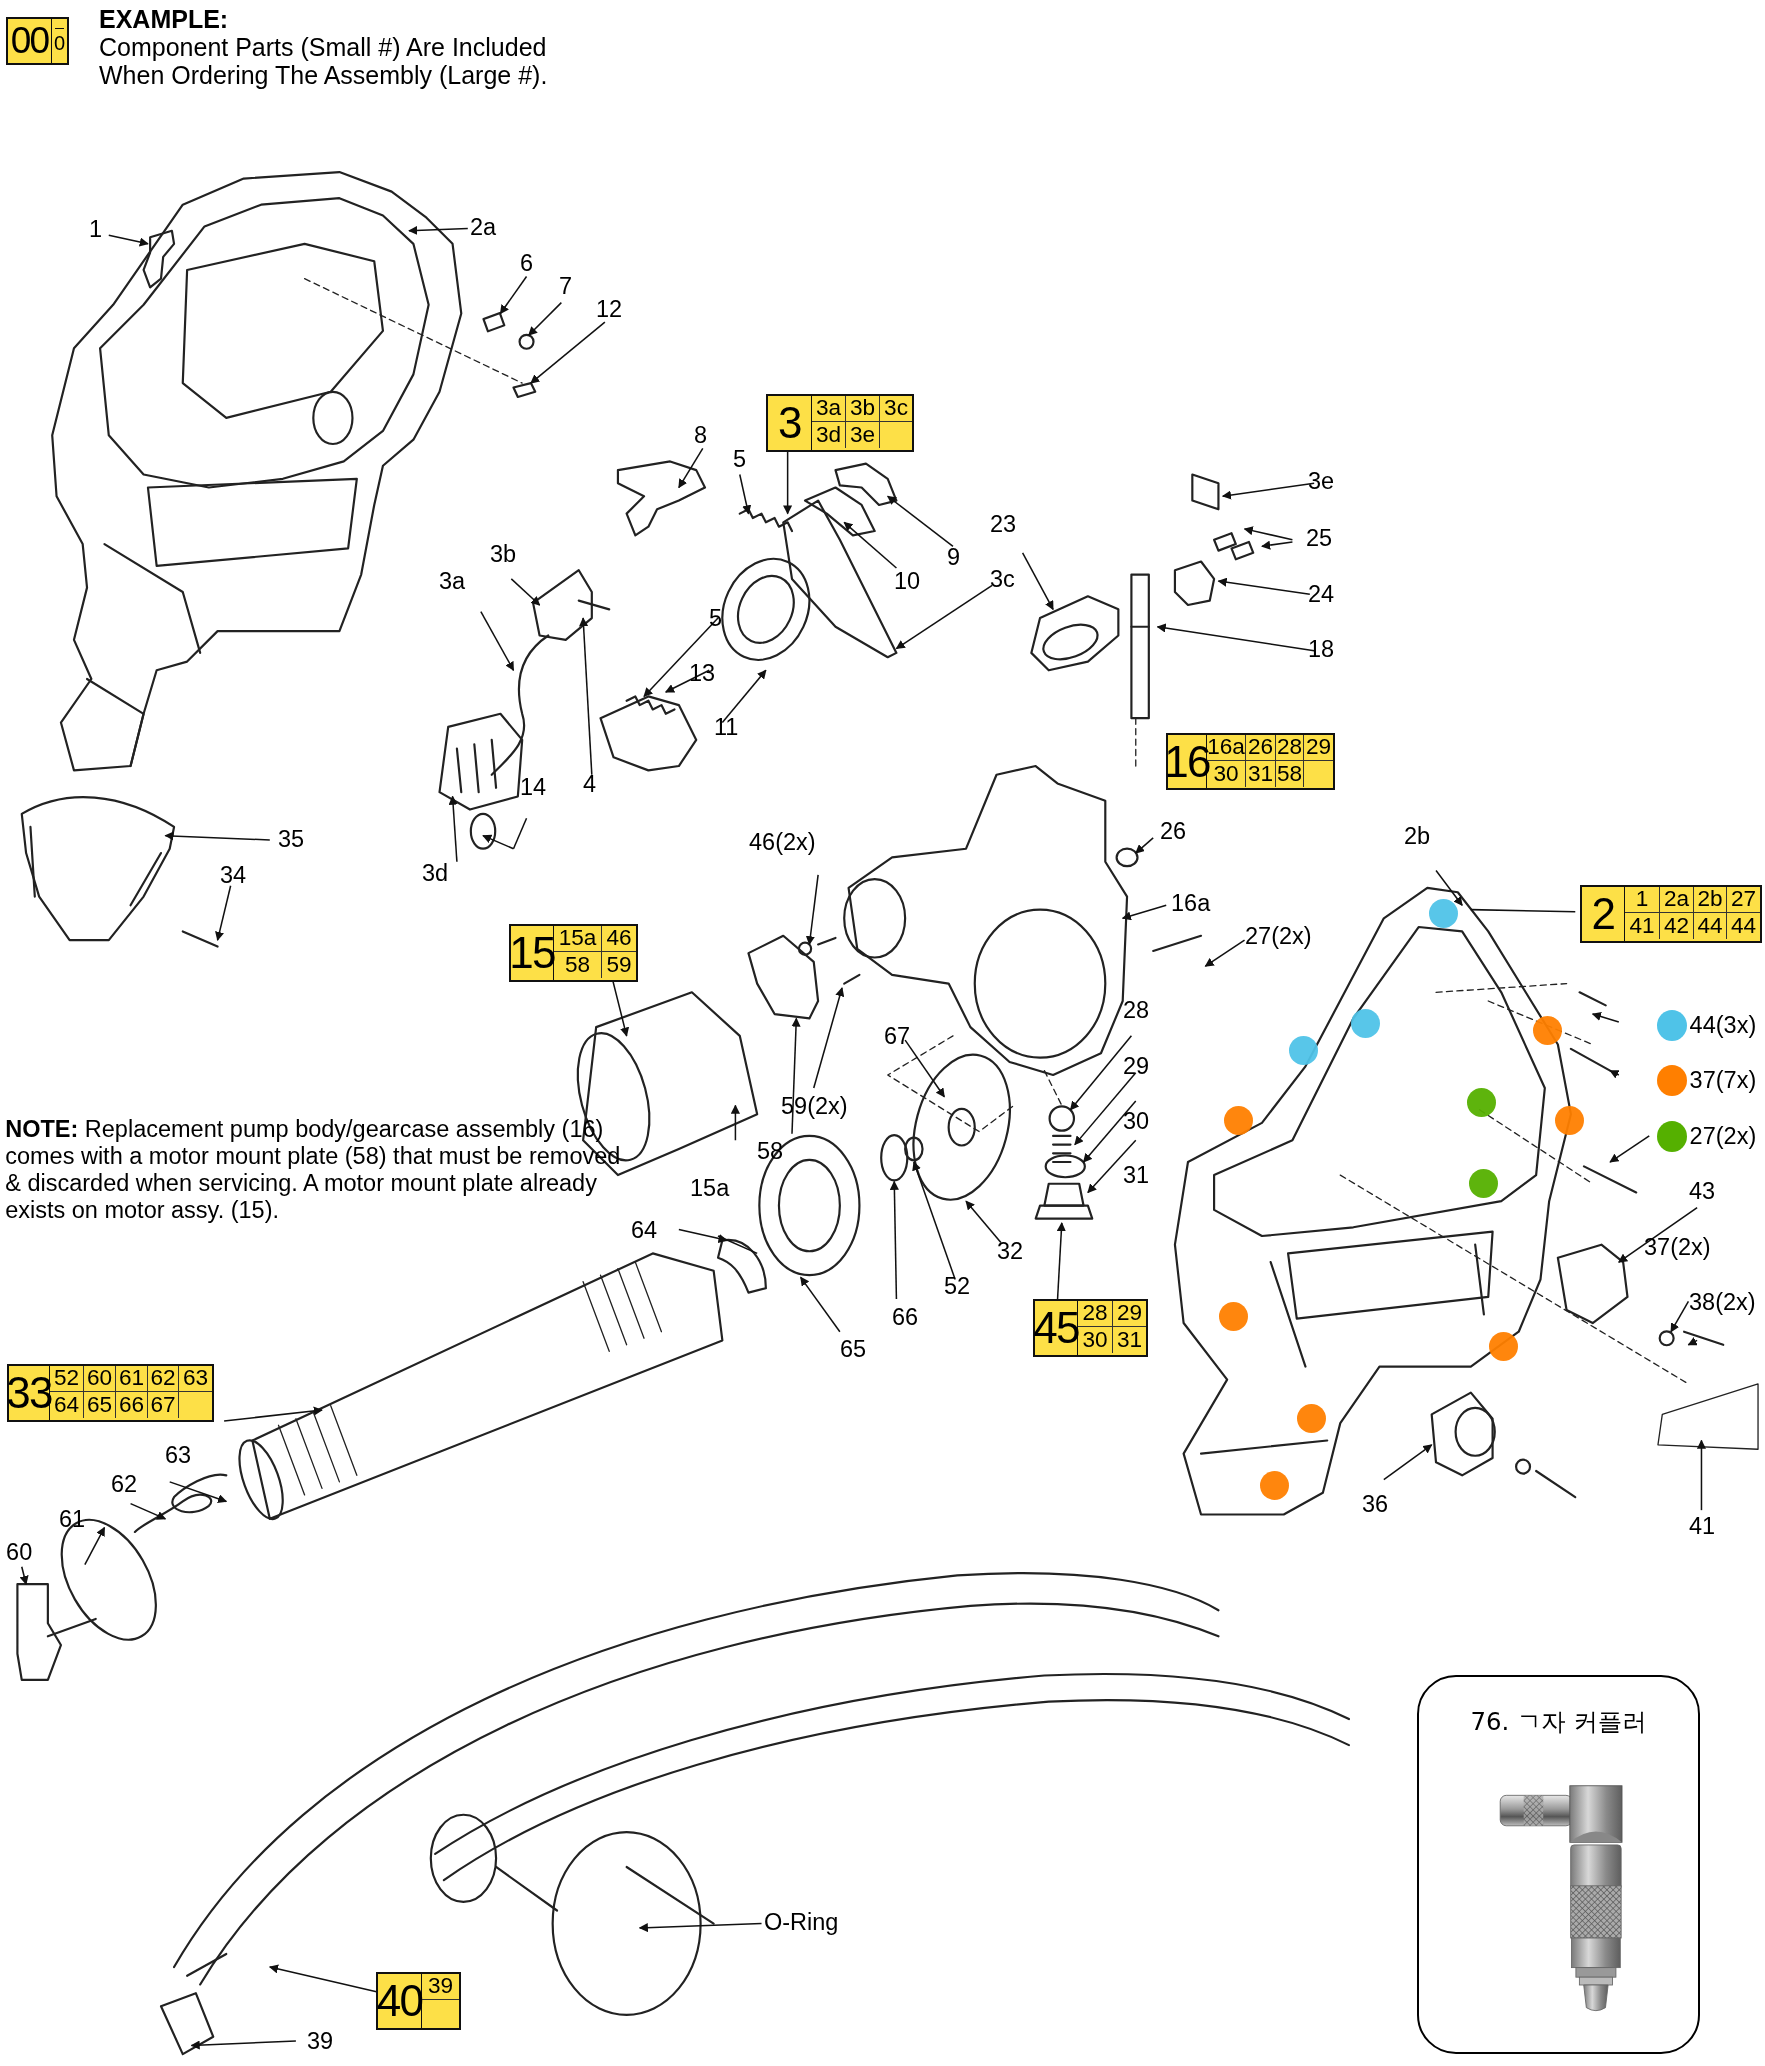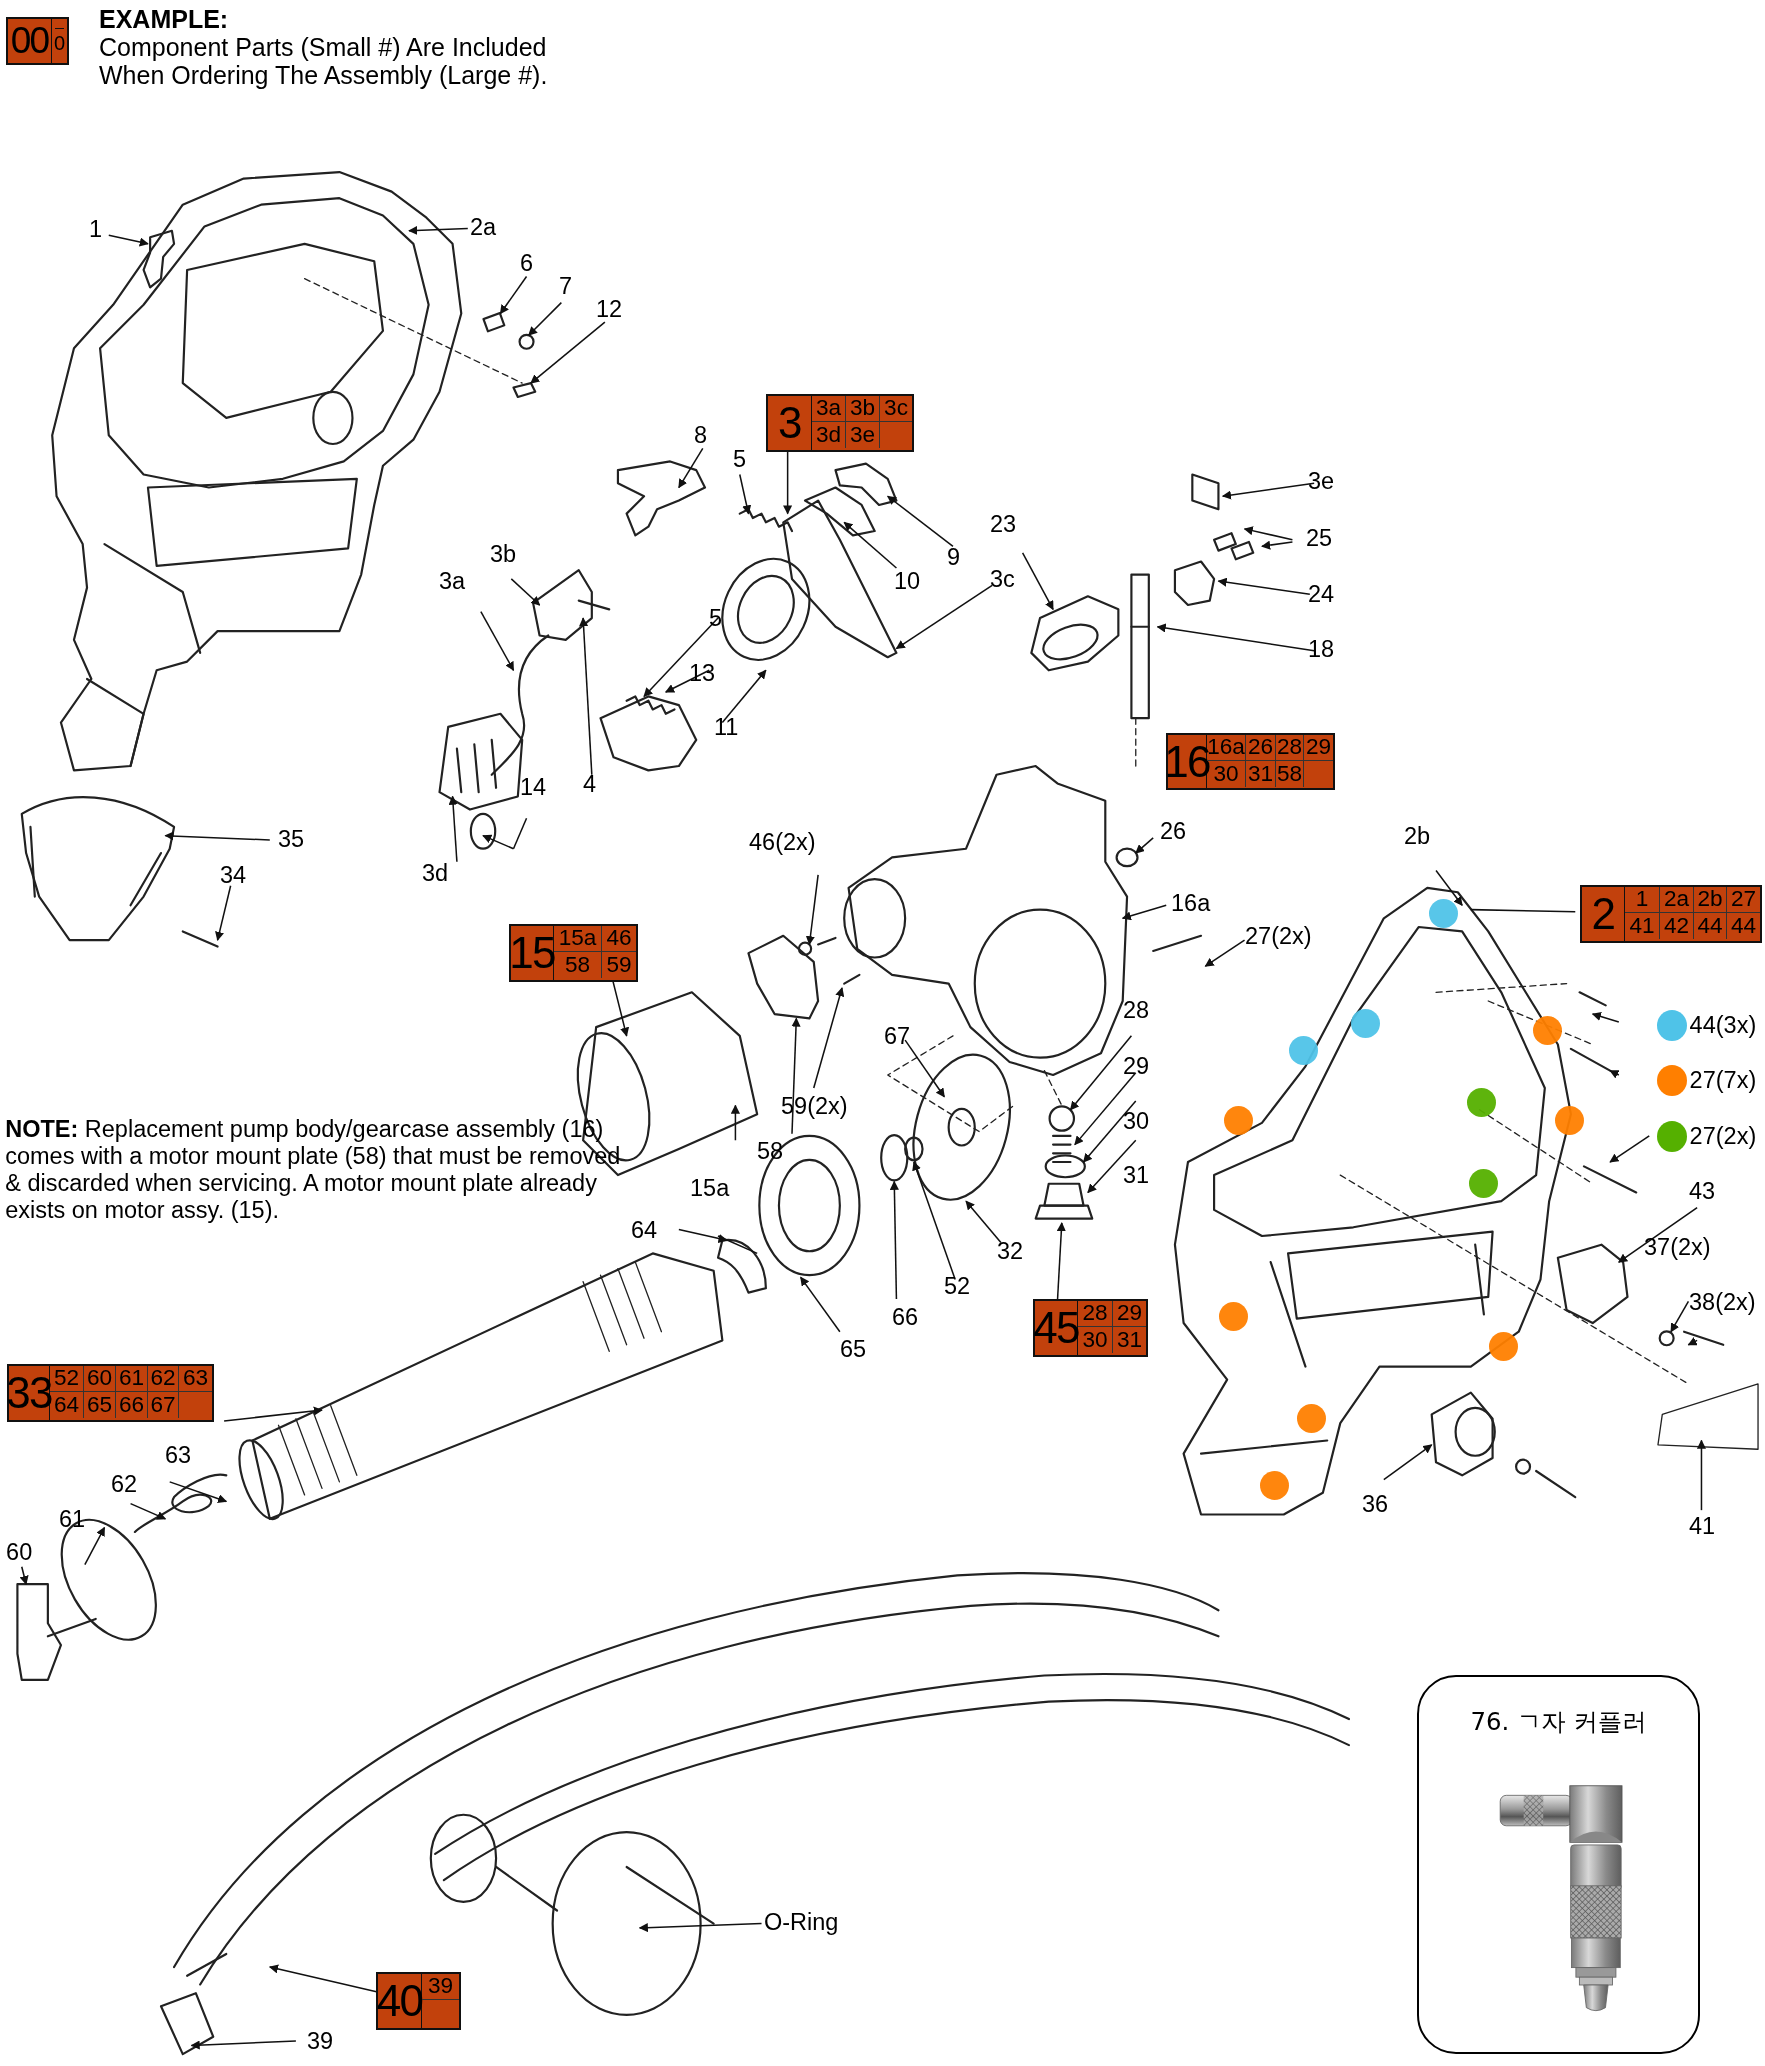--- a/index.html
+++ b/index.html
@@ -5,21 +5,21 @@
   html, body { margin:0; padding:0; background:#ffffff; }
   body { width:1765px; height:2066px; position:relative; overflow:hidden;
          font-family:"Liberation Sans", sans-serif; color:#000; }
   #art { position:absolute; left:0; top:0; width:1765px; height:2066px; }
   .lbl { position:absolute; font-size:23.5px; line-height:1; white-space:nowrap; color:#000; }
   .example { position:absolute; left:99px; top:5.2px; font-size:25px; line-height:28px; }
   .example b { font-weight:bold; display:block; }
   .note { position:absolute; left:5.2px; top:1116px; width:618px; font-size:23.5px; line-height:27px; }
   .note b { font-weight:bold; }
   
-  .cbox { position:absolute; border:2.2px solid #111; display:flex; background:#c2410c; }
+  .cbox { position:absolute; border:2.2px solid #111; display:flex; background:#fde047; }
   .cbox .big { display:flex; align-items:center; justify-content:center; border-right:1.7px solid #111;
                font-size:44px; letter-spacing:-1.7px; }
   .cbox .grid { display:grid; }
   .cbox .cell { border-right:1.3px solid #333; border-bottom:1.3px solid #333;
                 display:flex; align-items:center; justify-content:center; font-size:22.6px; line-height:1; }
   .coupler-card { position:absolute; left:1417px; top:1675px; width:279px; height:375px;
                   border:2.6px solid #000; border-radius:39px; background:#fff; }
   .coupler-title { position:absolute; left:0; right:0; top:29px; text-align:center;
                    font-family:"DejaVu Sans", sans-serif; font-size:24.4px; }
 </style>
@@ -406,21 +406,21 @@
 <span class="lbl" style="left:1689px;top:1515px;">41</span>
 <span class="lbl" style="left:307px;top:2030px;">39</span>
 <span class="lbl" style="left:764px;top:1911px;">O-Ring</span>
 
 <div style="position:absolute;left:1657px;top:1010px;display:flex;align-items:center;">
   <span style="width:30px;height:31px;border-radius:50%;background:#4fc3e8;margin-right:2.6px;"></span>
   <span class="lbl" style="position:static">44(3x)</span>
 </div>
 <div style="position:absolute;left:1657px;top:1065px;display:flex;align-items:center;">
   <span style="width:30px;height:31px;border-radius:50%;background:#ff7f00;margin-right:2.6px;"></span>
-  <span class="lbl" style="position:static">27(7x)</span>
+  <span class="lbl" style="position:static">37(7x)</span>
 </div>
 <div style="position:absolute;left:1657px;top:1121px;display:flex;align-items:center;">
   <span style="width:30px;height:31px;border-radius:50%;background:#55b000;margin-right:2.6px;"></span>
   <span class="lbl" style="position:static">27(2x)</span>
 </div>
 
 <div>
   <span style="position:absolute;left:1429px;top:899px;width:29px;height:29px;border-radius:50%;background:#4fc3e8;opacity:.95;"></span>
   <span style="position:absolute;left:1289px;top:1036px;width:29px;height:29px;border-radius:50%;background:#4fc3e8;opacity:.95;"></span>
   <span style="position:absolute;left:1351px;top:1009px;width:29px;height:29px;border-radius:50%;background:#4fc3e8;opacity:.95;"></span>

